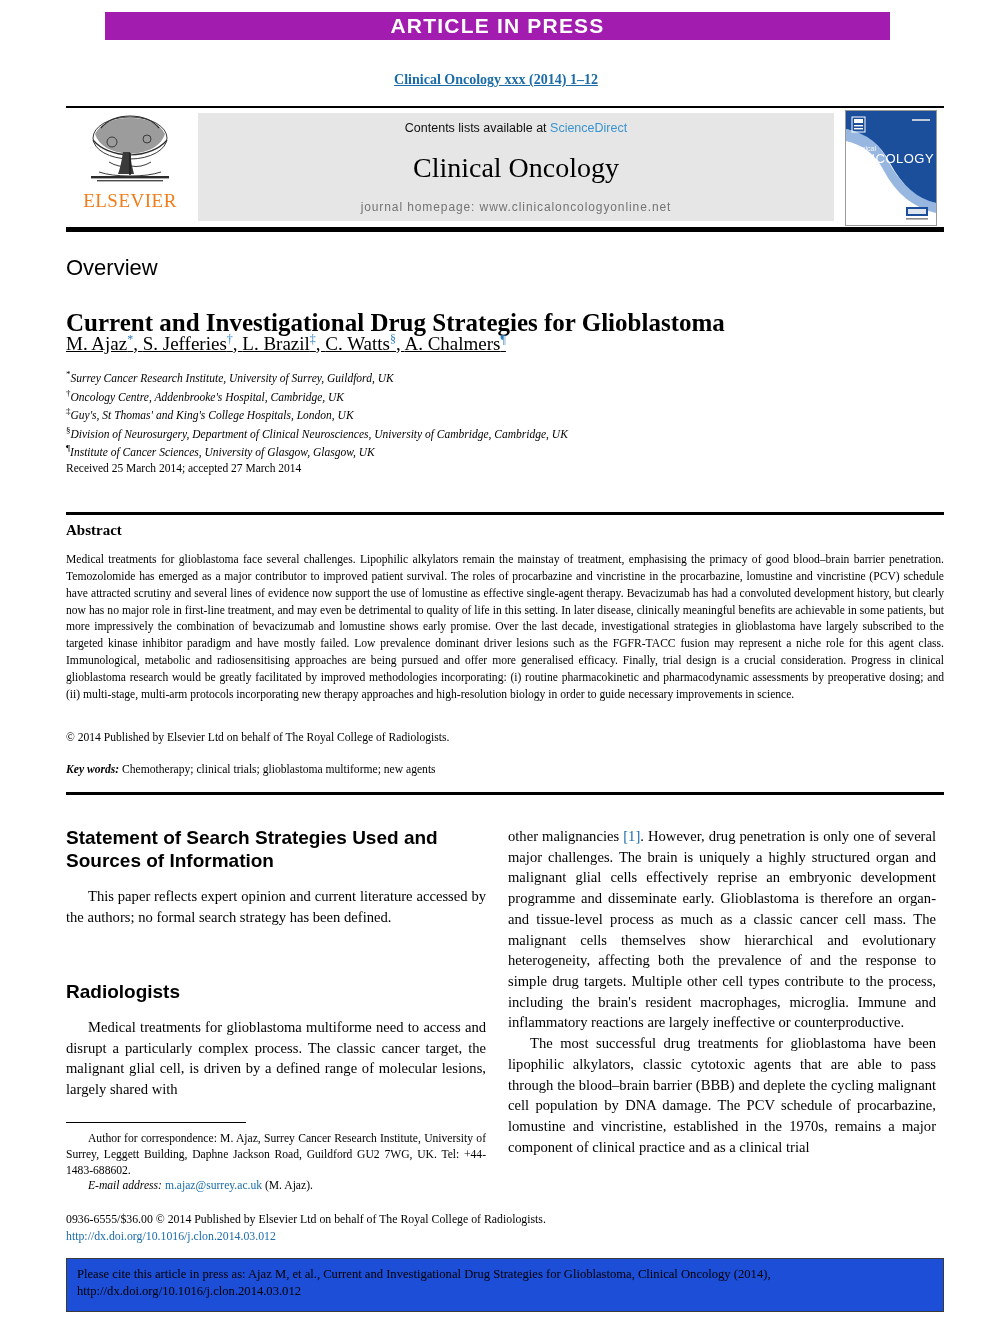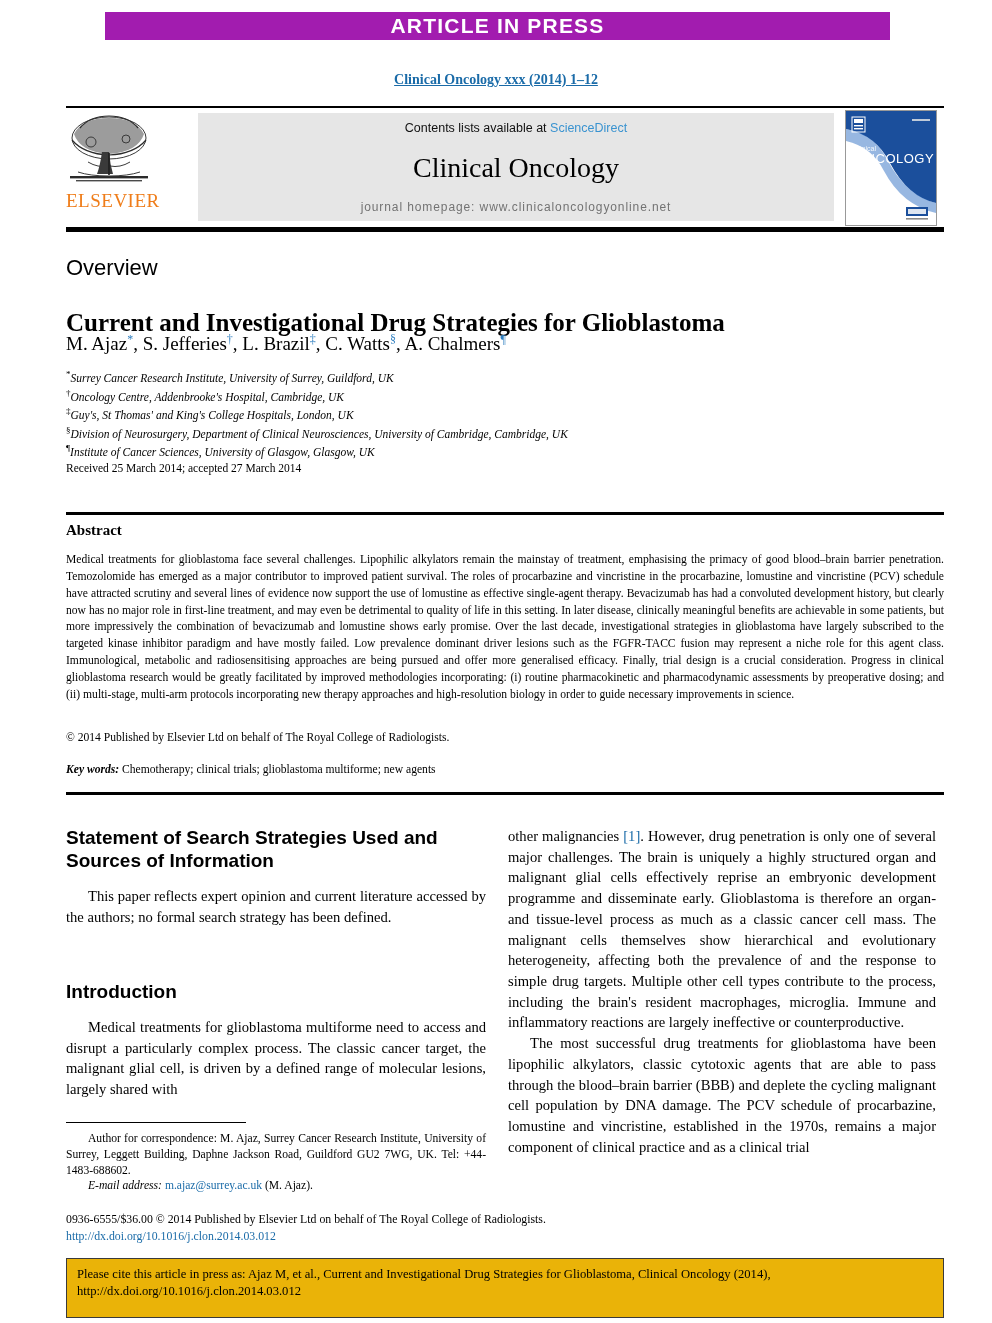--- a/index.html
+++ b/index.html
@@ -66,21 +66,21 @@
     height: 126px;
     box-sizing: border-box;
     display: flex;
     align-items: stretch;
   }
   .elsevier-cell {
     width: 128px;
     flex: 0 0 128px;
     display: flex;
     flex-direction: column;
-    align-items: flex-start;
+    align-items: center;
     justify-content: flex-start;
     padding-top: 4px;
     box-sizing: border-box;
   }
   .tree-svg { display:block; }
   .elsevier-word {
     font-family: "Liberation Serif", serif;
     color: #ef7d1a;
     font-size: 19px;
     letter-spacing: 0.5px;
@@ -155,20 +155,21 @@
     color: #000;
   }
   .authors {
     position: absolute;
     left: 66px;
     top: 332px;
     width: 870px;
     font-family: "Liberation Serif", serif;
     font-size: 19px;
     color: #000;
+    text-decoration: underline;
   }
   .authors sup { color: #2f7fc0; font-size: 12px; }
 
   .affils {
     position: absolute;
     left: 66px;
     top: 368px;
     width: 880px;
     font-family: "Liberation Serif", serif;
     font-style: italic;
@@ -312,22 +313,22 @@
     line-height: 1.48;
   }
   .doi-link { color: #1a6ba8; text-decoration: none; }
 
   
   .cite-box {
     position: absolute;
     left: 66px;
     top: 1258px;
     width: 878px;
-    height: 60px;
-    background: #eab308;
+    height: 54px;
+    background: #1d4ed8;
     border: 1px solid #3a3a3a;
     box-sizing: border-box;
     padding: 7px 10px 0 10px;
     font-family: "Liberation Serif", serif;
     font-size: 12.6px;
     line-height: 1.35;
     color: #000;
   }
 </style>
 </head>
@@ -407,21 +408,21 @@
   <div class="rule-top"></div>
   <div class="abstract-head">Abstract</div>
   <div class="abstract-body">Medical treatments for glioblastoma face several challenges. Lipophilic alkylators remain the mainstay of treatment, emphasising the primacy of good blood–brain barrier penetration. Temozolomide has emerged as a major contributor to improved patient survival. The roles of procarbazine and vincristine in the procarbazine, lomustine and vincristine (PCV) schedule have attracted scrutiny and several lines of evidence now support the use of lomustine as effective single-agent therapy. Bevacizumab has had a convoluted development history, but clearly now has no major role in first-line treatment, and may even be detrimental to quality of life in this setting. In later disease, clinically meaningful benefits are achievable in some patients, but more impressively the combination of bevacizumab and lomustine shows early promise. Over the last decade, investigational strategies in glioblastoma have largely subscribed to the targeted kinase inhibitor paradigm and have mostly failed. Low prevalence dominant driver lesions such as the FGFR-TACC fusion may represent a niche role for this agent class. Immunological, metabolic and radiosensitising approaches are being pursued and offer more generalised efficacy. Finally, trial design is a crucial consideration. Progress in clinical glioblastoma research would be greatly facilitated by improved methodologies incorporating: (i) routine pharmacokinetic and pharmacodynamic assessments by preoperative dosing; and (ii) multi-stage, multi-arm protocols incorporating new therapy approaches and high-resolution biology in order to guide necessary improvements in science.</div>
   <div class="copyright-line">© 2014 Published by Elsevier Ltd on behalf of The Royal College of Radiologists.</div>
   <div class="keywords"><span class="kw-label">Key words:</span><span> Chemotherapy; clinical trials; glioblastoma multiforme; new agents</span></div>
   <div class="rule-bottom"></div>
 
   <div class="col-left">
     <h2 class="sec-head">Statement of Search Strategies Used and Sources of Information</h2>
     <p class="body-p">This paper reflects expert opinion and current literature accessed by the authors; no formal search strategy has been defined.</p>
-    <h2 class="sec-head intro">Introduction</h2>
+    <h2 class="sec-head intro">Radiologists</h2>
     <p class="body-p">Medical treatments for glioblastoma multiforme need to access and disrupt a particularly complex process. The classic cancer target, the malignant glial cell, is driven by a defined range of molecular lesions, largely shared with</p>
   </div>
 
   <div class="col-right">
     <p class="body-p tight" style="text-indent:0"><span>other malignancies </span><span class="ref-link">[1]</span><span>. However, drug penetration is only one of several major challenges. The brain is uniquely a highly structured organ and malignant glial cells effectively reprise an embryonic development programme and disseminate early. Glioblastoma is therefore an organ- and tissue-level process as much as a classic cancer cell mass. The malignant cells themselves show hierarchical and evolutionary heterogeneity, affecting both the prevalence of and the response to simple drug targets. Multiple other cell types contribute to the process, including the brain's resident macrophages, microglia. Immune and inflammatory reactions are largely ineffective or counterproductive.</span></p>
     <p class="body-p" style="margin-top:0">The most successful drug treatments for glioblastoma have been lipophilic alkylators, classic cytotoxic agents that are able to pass through the blood–brain barrier (BBB) and deplete the cycling malignant cell population by DNA damage. The PCV schedule of procarbazine, lomustine and vincristine, established in the 1970s, remains a major component of clinical practice and as a clinical trial</p>
   </div>
 
   <div class="foot-rule"></div>
   <div class="footnote">

